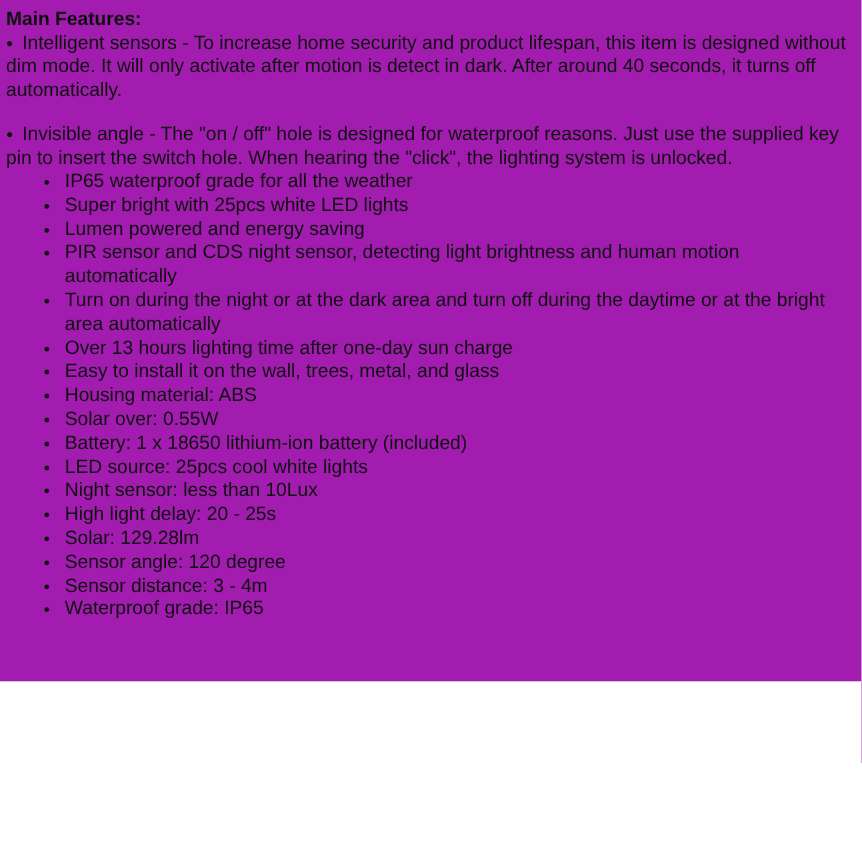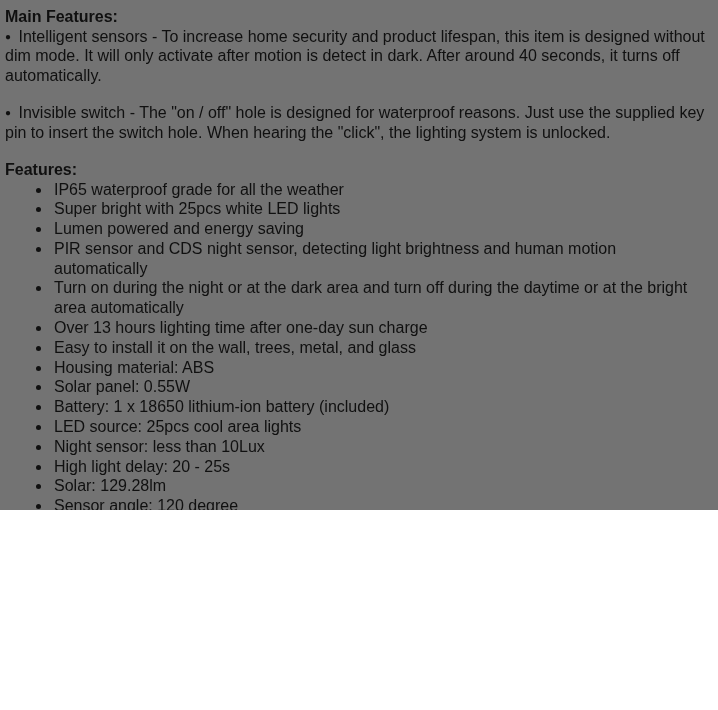--- a/index.html
+++ b/index.html
@@ -3,29 +3,29 @@
 <meta charset="utf-8">
 <style>
   html, body {
     margin: 0;
     padding: 0;
     background: #ffffff;
   }
   .doc {
     position: relative;
     width: 718px;
-    height: 510px;
+    height: 568px;
     box-sizing: border-box;
     padding: 7px 8px 0 5px;
     overflow: hidden;
     font-family: "Liberation Sans", sans-serif;
     font-size: 16px;
     line-height: 19.5px;
     color: #101010;
-    background: #737373;
+    background: #a21caf;
   }
   .heading {
     margin: 0;
     font-size: 16px;
     font-weight: bold;
     line-height: 19.5px;
   }
   .sect-gap {
     margin-top: 13px;
   }
@@ -59,41 +59,40 @@
 
 <div class="doc">
 
   <p class="heading">Main Features:</p>
 
   <p class="bp"><span class="dot">●</span>
     <span class="lead">Intelligent sensors -</span>
     <span>To increase home security and product lifespan, this item is designed without dim mode. It will only activate after motion is detect in dark. After around 40 seconds, it turns off automatically.</span></p>
 
   <p class="bp"><span class="dot">●</span>
-    <span class="lead">Invisible switch -</span>
+    <span class="lead">Invisible angle -</span>
     <span>The "on / off" hole is designed for waterproof reasons. Just use the supplied key pin to insert the switch hole. When hearing the "click", the lighting system is unlocked.</span></p>
 
 
 
-  <p class="heading sect-gap">Features:</p>
   <ul class="blist">
     <li>IP65 waterproof grade for all the weather</li>
     <li>Super bright with 25pcs white LED lights</li>
     <li>Lumen powered and energy saving</li>
     <li>PIR sensor and CDS night sensor, detecting light brightness and human motion automatically</li>
     <li>Turn on during the night or at the dark area and turn off during the daytime or at the bright area automatically</li>
     <li>Over 13 hours lighting time after one-day sun charge</li>
     <li>Easy to install it on the wall, trees, metal, and glass</li>
   </ul>
 
   <ul class="blist">
     <li>Housing material: ABS</li>
-    <li>Solar panel: 0.55W</li>
+    <li>Solar over: 0.55W</li>
     <li>Battery: 1 x 18650 lithium-ion battery (included)</li>
-    <li>LED source: 25pcs cool area lights</li>
+    <li>LED source: 25pcs cool white lights</li>
     <li>Night sensor: less than 10Lux</li>
     <li>High light delay: 20 - 25s</li>
     <li>Solar: 129.28lm</li>
     <li>Sensor angle: 120 degree</li>
     <li>Sensor distance: 3 - 4m</li>
     <li>Waterproof grade: IP65</li>
   </ul>
 
 </div>
 

